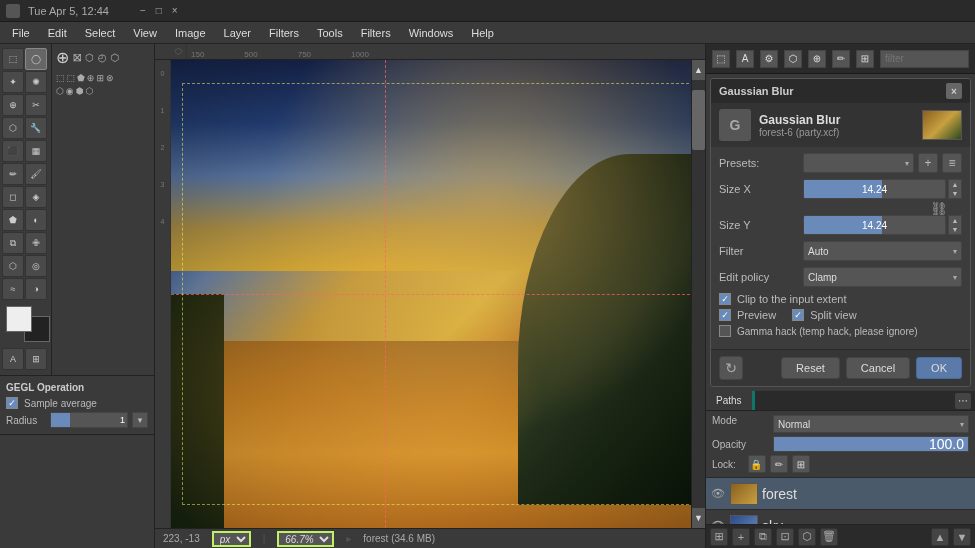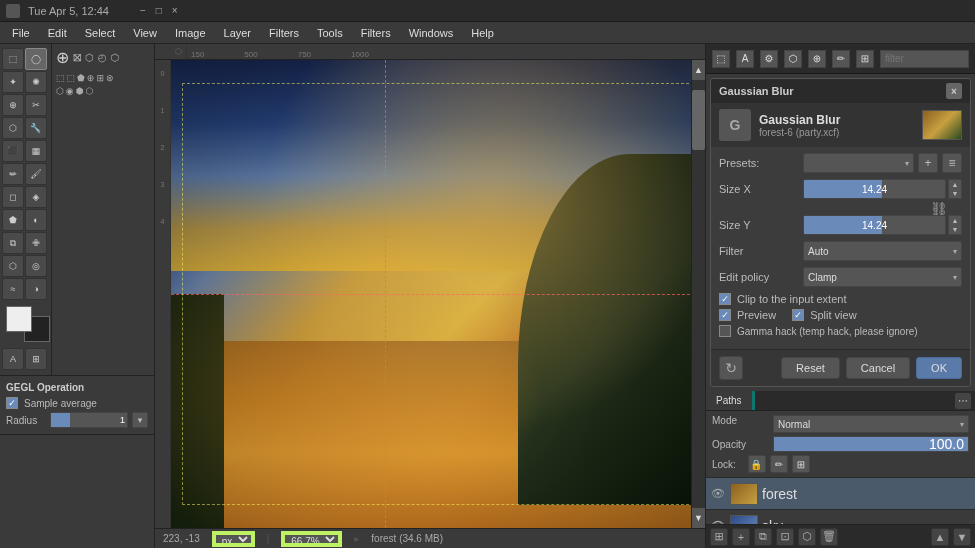--- a/index.html
+++ b/index.html
@@ -200,25 +200,26 @@
       font-size: 10px;
       color: #aaa;
     }
     .status-zoom {
       display: flex;
       align-items: center;
       gap: 4px;
     }
     .zoom-select {
       background: #555;
-      border: 4px solid #bef264;
+      border: 2px solid #bef264;
       color: #ddd;
       font-size: 10px;
       padding: 0 2px;
       height: 16px;
+      font-style: italic;
     }
 
     
     .right-panel {
       width: 270px;
       background: #3a3a3a;
       border-left: 1px solid #222;
       display: flex;
       flex-direction: column;
       overflow: hidden;

